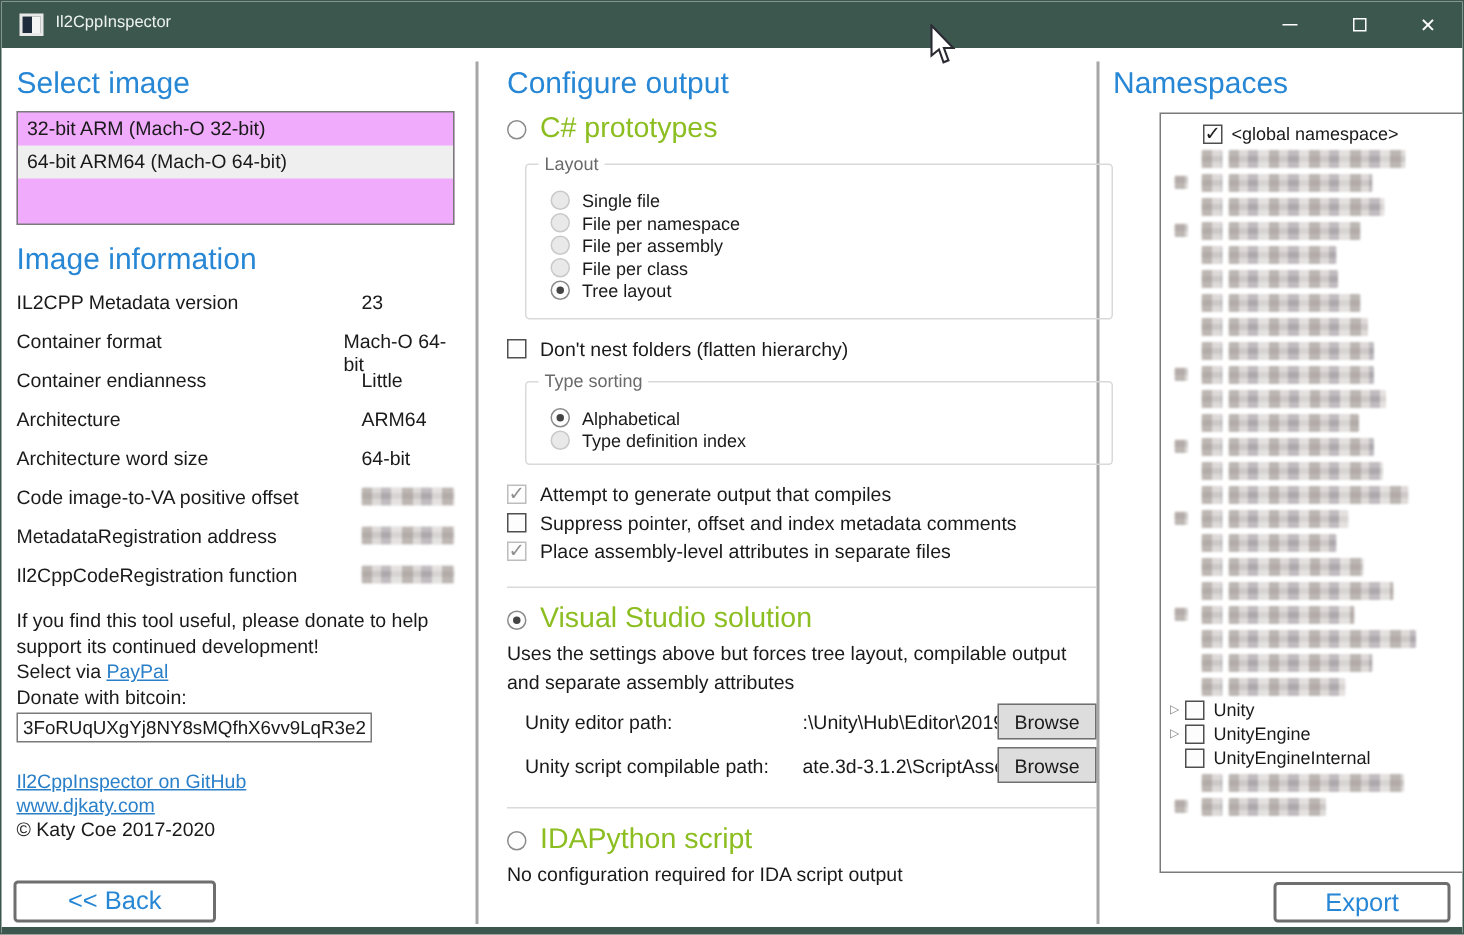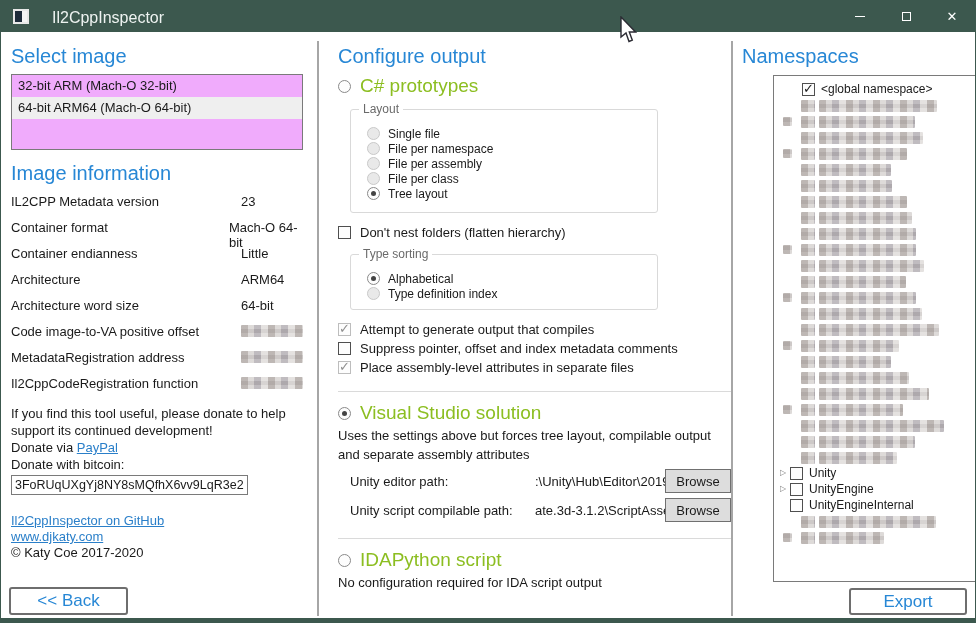--- a/index.html
+++ b/index.html
@@ -6,21 +6,21 @@
   html,body { background:#888; }
   body { font-family:"Liberation Sans", sans-serif; }
   #win {
     position:relative; width:976px; height:623px; background:#fff;
     border:1px solid #3C584E; overflow:hidden;
     font-family:"Liberation Sans", sans-serif; color:#1a1a1a;
   }
   
   #titlebar { position:absolute; left:0; top:0; width:100%; height:31px; background:#3C584E; display:flex; align-items:center; }
   #appicon { position:absolute; left:12px; top:8px; width:16px; height:15px; border:2px solid #e8e8e8; background:linear-gradient(90deg,#1d2b3a 0 55%,#f4f4f4 55% 100%); }
-  #apptitle { position:absolute; left:51px; top:8px; font-size:16px; color:#eef3f1; }
+  #apptitle { position:absolute; left:36px; top:8px; font-size:11px; color:#eef3f1; }
   .tb-btn { position:absolute; top:0; width:46px; height:31px; display:flex; align-items:center; justify-content:center; }
   #btn-min  { right:92px; } #btn-max { right:46px; } #btn-close { right:0; }
   #btn-min span  { display:block; width:10px; height:1px; background:#fff; }
   #btn-max span  { display:block; width:9px; height:9px; border:1px solid #fff; }
   #btn-close span{ color:#fff; font-size:13px; line-height:13px; }
   #bottombar { position:absolute; left:0; bottom:0; width:100%; height:4px; background:#3C584E; }
   .vdivider { position:absolute; top:40px; bottom:6px; width:2px; background:#A6A6A6; }
   #vd1 { left:316px; } #vd2 { left:730px; }
 
   
@@ -51,28 +51,28 @@
   .info-row { display:flex; height:26px; font-size:13px; }
   .info-label { width:230px; }
   .info-value { }
   .info-row .px { width:62px; margin-top:1px; }
   #donate-text { margin-top:3px; font-size:13px; line-height:17px; width:310px; }
   #donate-via { font-size:13px; line-height:17px; }
   #bitcoin-label { font-size:13px; line-height:17px; }
   #bitcoin-input { margin-top:2px; width:237px; height:20px; border:1px solid #7A7A7A; font-family:"Liberation Sans",sans-serif; font-size:12.5px; padding:0 3px; color:#1a1a1a; }
   #links { margin-top:18px; font-size:13px; line-height:16px; }
   #copyright { font-size:13px; line-height:16px; }
-  #back-button { position:absolute; left:8px; top:586px; width:119px; height:28px; background:#fff; border:2px solid #6E6E6E; border-radius:3px; color:#2787D5; font-size:17px; font-family:"Liberation Sans",sans-serif; }
+  #back-button { position:absolute; left:8px; top:586px; width:135px; height:28px; background:#fff; border:2px solid #6E6E6E; border-radius:3px; color:#2787D5; font-size:17px; font-family:"Liberation Sans",sans-serif; }
 
   
   #col-mid { position:absolute; left:337px; top:40px; width:393px; }
   #configure-header { margin-top:4px; }
   .radio-row { display:flex; align-items:center; gap:9px; }
   #csharp-row { margin-top:7px; }
-  .fieldset { position:relative; border:1px solid #D9D9D9; border-radius:3px; margin-left:12px; width:308px; }
+  .fieldset { position:relative; border:1px solid #D9D9D9; border-radius:3px; margin-left:12px; width:392px; }
   .fieldset .legend { position:absolute; top:-8px; left:8px; background:#fff; padding:0 4px; font-size:12px; color:#6A6A6A; }
   #layout-box { margin-top:12px; height:104px; }
   .opt-list { padding:16px 0 0 16px; }
   .opt-row { display:flex; align-items:center; gap:8px; height:15px; font-size:12px; }
   #flatten-row { margin-top:11px; }
   .cb-row { display:flex; align-items:center; gap:9px; font-size:13px; height:16px; }
   #sorting-box { margin-top:14px; height:56px; }
   #extra-checks { margin-top:11px; display:flex; flex-direction:column; gap:3px; }
   .hdivider { margin:16px 0 0 0; height:1px; background:#DADADA; width:393px; border:0; }
   #vs-row { margin-top:10px; }
@@ -156,21 +156,21 @@
         <div class="info-row">
           <span class="info-label">MetadataRegistration address</span>
           <span class="px"></span>
         </div>
         <div class="info-row">
           <span class="info-label">Il2CppCodeRegistration function</span>
           <span class="px"></span>
         </div>
       </div>
     <div id="donate-text">If you find this tool useful, please donate to help support its continued development!</div>
-    <div id="donate-via"><span>Donate via </span><a class="lnk">PayPal</a></div>
+    <div id="donate-via"><span>Select via </span><a class="lnk">PayPal</a></div>
     <div id="bitcoin-label">Donate with bitcoin:</div>
     <input id="bitcoin-input" readonly="" value="3FoRUqUXgYj8NY8sMQfhX6vv9LqR3e2kzz" style="">
     <div id="links">
       <div><a class="lnk">Il2CppInspector on GitHub</a></div>
       <div><a class="lnk">www.djkaty.com</a></div>
       <div id="copyright">© Katy Coe 2017-2020</div>
     </div>
   </div>
   <button id="back-button">&lt;&lt; Back</button>
 

